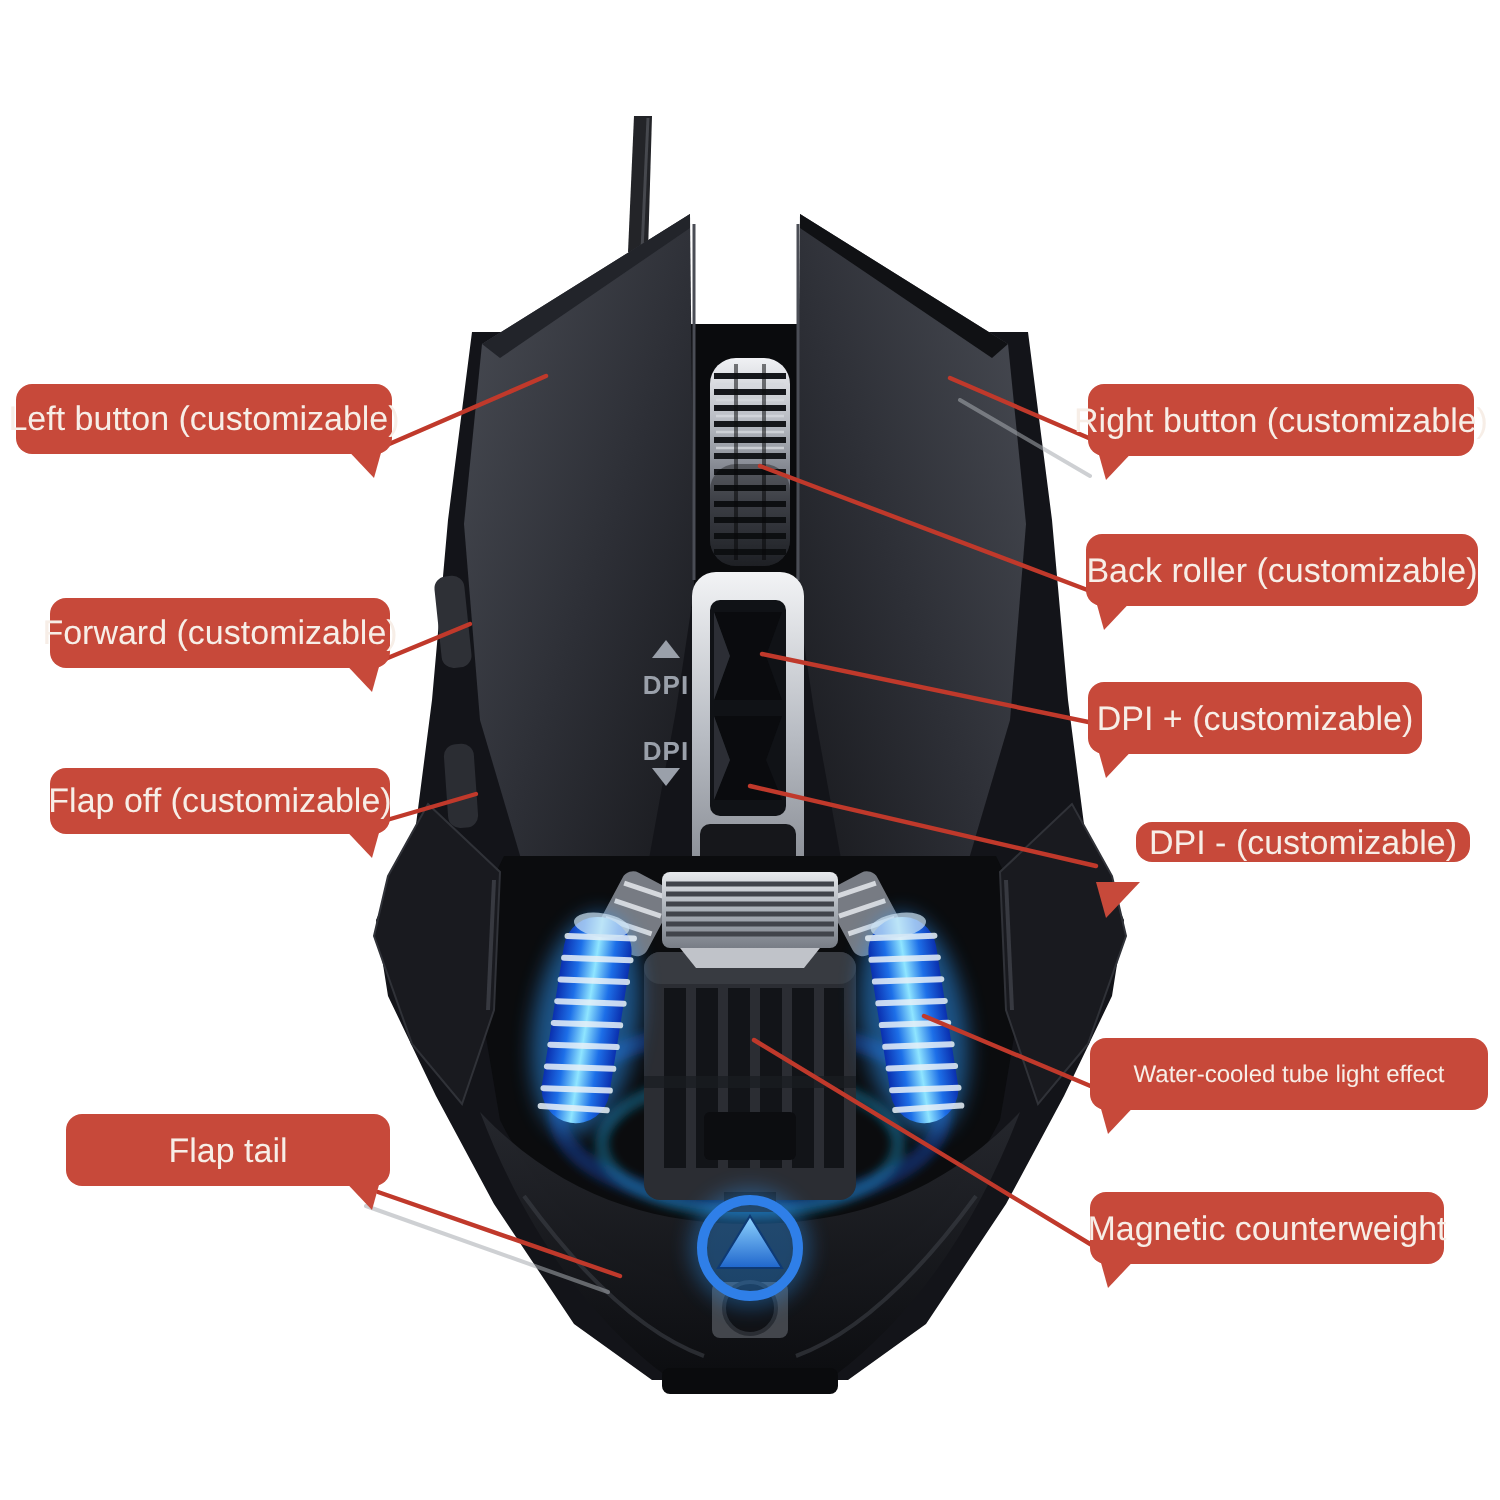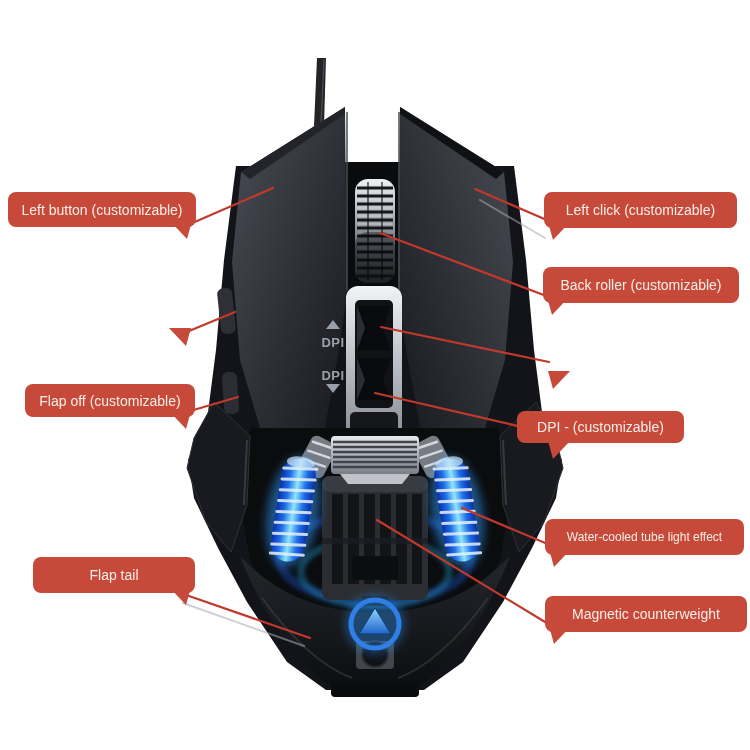--- a/index.html
+++ b/index.html
@@ -1,21 +1,21 @@
 <!DOCTYPE html>
 <html style="--background: #ffffff; --label_bg: #c7493a; --label_text: #f7eee7; --leader_line: #c0392b; --led_blue: #2e9bff; --logo_blue: #2f7fe8; --body_black: #131419; --panel_gray: #3a3d44; --chrome_silver: #c9ccd2;"><head>
 <meta charset="utf-8">
 <style>
   html,body{margin:0;padding:0;background:#fff;}
   .stage{position:relative;width:750px;height:750px;background:var(--background,#fff);
          font-family:"Liberation Sans",sans-serif;overflow:hidden;}
   .mouse-svg{position:absolute;left:0;top:0;z-index:1;}
   .callout{position:absolute;z-index:2;display:flex;align-items:center;justify-content:center;
            background:var(--label_bg,#c7493a);color:var(--label_text,#f7eee7);
-           border-radius:8px;font-size:14px;line-height:1;white-space:nowrap;}
+           border-radius:8px;font-size:17px;line-height:1;white-space:nowrap;}
   .callout.small{font-size:12px;}
 </style>
 </head>
 <body>
 
 <div class="stage">
 
 <svg class="mouse-svg" width="750" height="750" viewBox="0 0 750 750">
   <defs>
     <linearGradient id="gPanelL" x1="0" y1="0" x2="1" y2="1">
@@ -279,35 +279,41 @@
     <polygon points="548,371 570,371 553,389"></polygon>
     <polygon points="548,441 570,441 553,459"></polygon>
     <polygon points="549,549 571,549 554,567"></polygon>
     <polygon points="549,626 571,626 554,644"></polygon>
   </g>
 </svg>
 
 <div class="callout" style="left:8px;top:192px;width:188px;height:35px">
   <span>Left button (customizable)</span>
 </div>
+<div class="callout" style="left:25px;top:299px;width:170px;height:35px">
+  <span>Forward (customizable)</span>
+</div>
 <div class="callout" style="left:25px;top:384px;width:170px;height:33px">
   <span>Flap off (customizable)</span>
 </div>
 <div class="callout" style="left:33px;top:557px;width:162px;height:36px">
   <span>Flap tail</span>
 </div>
 <div class="callout" style="left:544px;top:192px;width:193px;height:36px">
-  <span>Left click (customizable)</span>
+  <span>Right button (customizable)</span>
 </div>
 <div class="callout" style="left:543px;top:267px;width:196px;height:36px">
   <span>Back roller (customizable)</span>
 </div>
-<div class="callout" style="left:517px;top:411px;width:167px;height:32px">
+<div class="callout" style="left:544px;top:341px;width:167px;height:36px">
+  <span>DPI + (customizable)</span>
+</div>
+<div class="callout" style="left:568px;top:411px;width:167px;height:20px">
   <span>DPI - (customizable)</span>
 </div>
 <div class="callout small" style="left:545px;top:519px;width:199px;height:36px">
   <span>Water-cooled tube light effect</span>
 </div>
-<div class="callout" style="left:545px;top:596px;width:202px;height:36px">
+<div class="callout" style="left:545px;top:596px;width:177px;height:36px">
   <span>Magnetic counterweight</span>
 </div>
 
 </div>
 
 </body></html>

